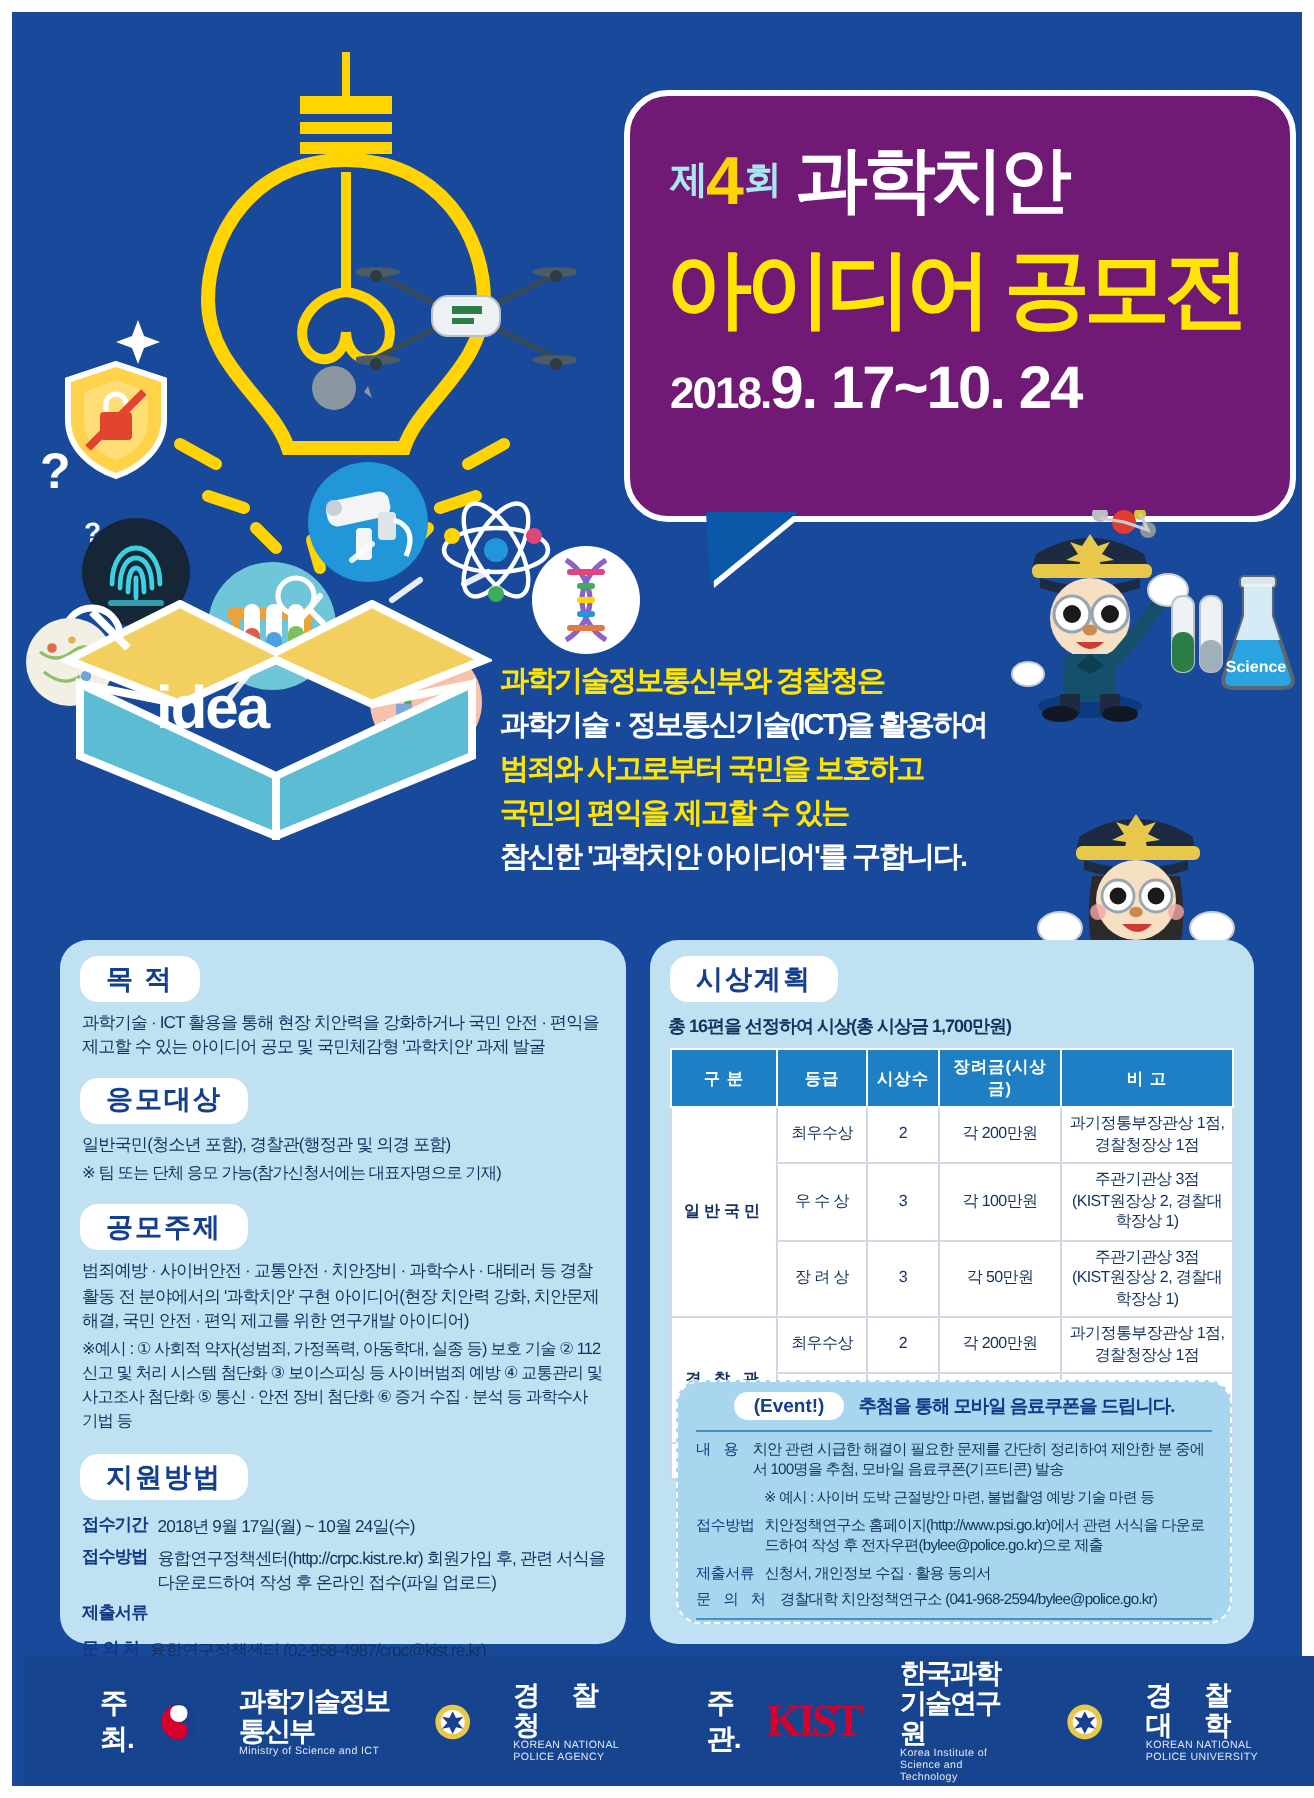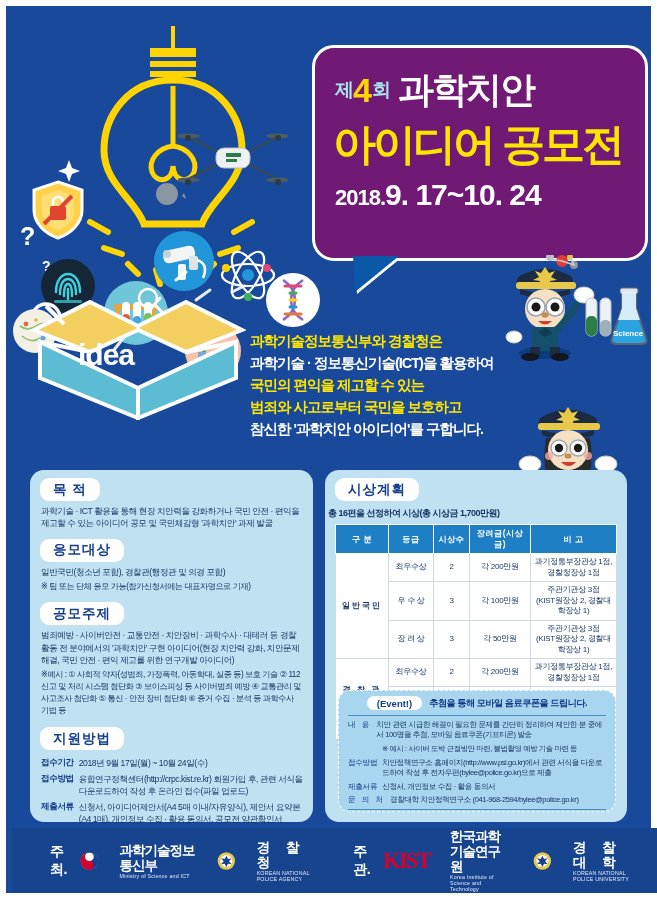--- a/index.html
+++ b/index.html
@@ -68,21 +68,21 @@
   .note{color:#13325f;font-size:8.2px;line-height:12px;letter-spacing:-0.45px;
         padding:0 10px 0 11px;margin:3px 0 0 0;}
 
   .rowline{display:flex;gap:5px;padding:0 9px 0 11px;margin-top:3px;}
   .rowline .lbl{color:#123a86;font-size:8.6px;font-weight:bold;white-space:nowrap;
                 letter-spacing:-0.4px;flex:0 0 auto;}
   .rowline .val{color:#13325f;font-size:8.6px;line-height:12.4px;letter-spacing:-0.45px;}
 
   
   .award-intro{color:#13325f;font-size:9px;font-weight:bold;letter-spacing:-0.5px;
-               padding:0 2px;margin:2px 0 4px 1px;}
+               padding:0 8px;margin:2px 0 4px 1px;}
 
   
   table.award{border-collapse:collapse;width:282px;margin:0 auto;
               font-size:8px;color:#13325f;background:#ffffff;}
   table.award th{
     background:#1f7fc4;color:#ffffff;font-weight:bold;font-size:8.2px;
     border:1px solid #ffffff;padding:3px 1px;letter-spacing:0.5px;
   }
   table.award td{
     border:1px solid #cfd8e3;padding:3px 2px;text-align:center;
@@ -384,22 +384,22 @@
       <path d="M45 62 q8 8 15 0" fill="#cf3b33"></path>
       <rect x="38" y="70" width="28" height="12" rx="3" fill="#14506b"></rect>
       <path d="M52 70 l-6 5 6 4 6 -4 z" fill="#d9e3e8"></path>
       <ellipse cx="14" cy="64" rx="11" ry="8" fill="#ffffff" stroke="#c4ccd4"></ellipse>
       <ellipse cx="90" cy="64" rx="11" ry="8" fill="#ffffff" stroke="#c4ccd4"></ellipse>
     </svg>
 
     <div class="desc">
       <div class="c-y">과학기술정보통신부와 경찰청은</div>
       <div class="c-w">과학기술 · 정보통신기술(ICT)을 활용하여</div>
+      <div class="c-y">범죄와 사고로부터 국민을 보호하고</div>
       <div class="c-y">국민의 편익을 제고할 수 있는</div>
-      <div class="c-y">범죄와 사고로부터 국민을 보호하고</div>
       <div class="c-w">참신한 '과학치안 아이디어'를 구합니다.</div>
     </div>
   </div>
 
   <div class="panel" id="panel-left">
     <div style="height:8px"></div>
 
     <div class="sec-title">목     적</div>
     <p class="body-txt">과학기술 · ICT 활용을 통해 현장 치안력을 강화하거나 국민 안전 · 편익을 제고할 수 있는 아이디어 공모 및 국민체감형 '과학치안' 과제 발굴</p>
 
@@ -419,21 +419,20 @@
     <div class="rowline">
       <span class="lbl">접수기간</span>
       <span class="val">2018년 9월 17일(월) ~ 10월 24일(수)</span>
     </div>
     <div class="rowline">
       <span class="lbl">접수방법</span>
       <span class="val">융합연구정책센터(http://crpc.kist.re.kr) 회원가입 후, 관련 서식을 다운로드하여 작성 후 온라인 접수(파일 업로드)</span>
     </div>
     <div class="rowline">
       <span class="lbl">제출서류</span>
-      <span class="val">신청서, 아이디어제안서(A4 5매 이내/자유양식), 제안서 요약본(A4 1매), 개인정보 수집 · 활용 동의서, 공모전 약관확인서</span>
     </div>
     <div class="rowline" style="margin-top:6px">
       <span class="lbl">문 의 처</span>
       <span class="val">융합연구정책센터 (02-958-4987/crpc@kist.re.kr)</span>
     </div>
   </div>
 
   <div class="panel" id="panel-right">
     <div style="height:8px"></div>
     <div class="sec-title">시상계획</div>

